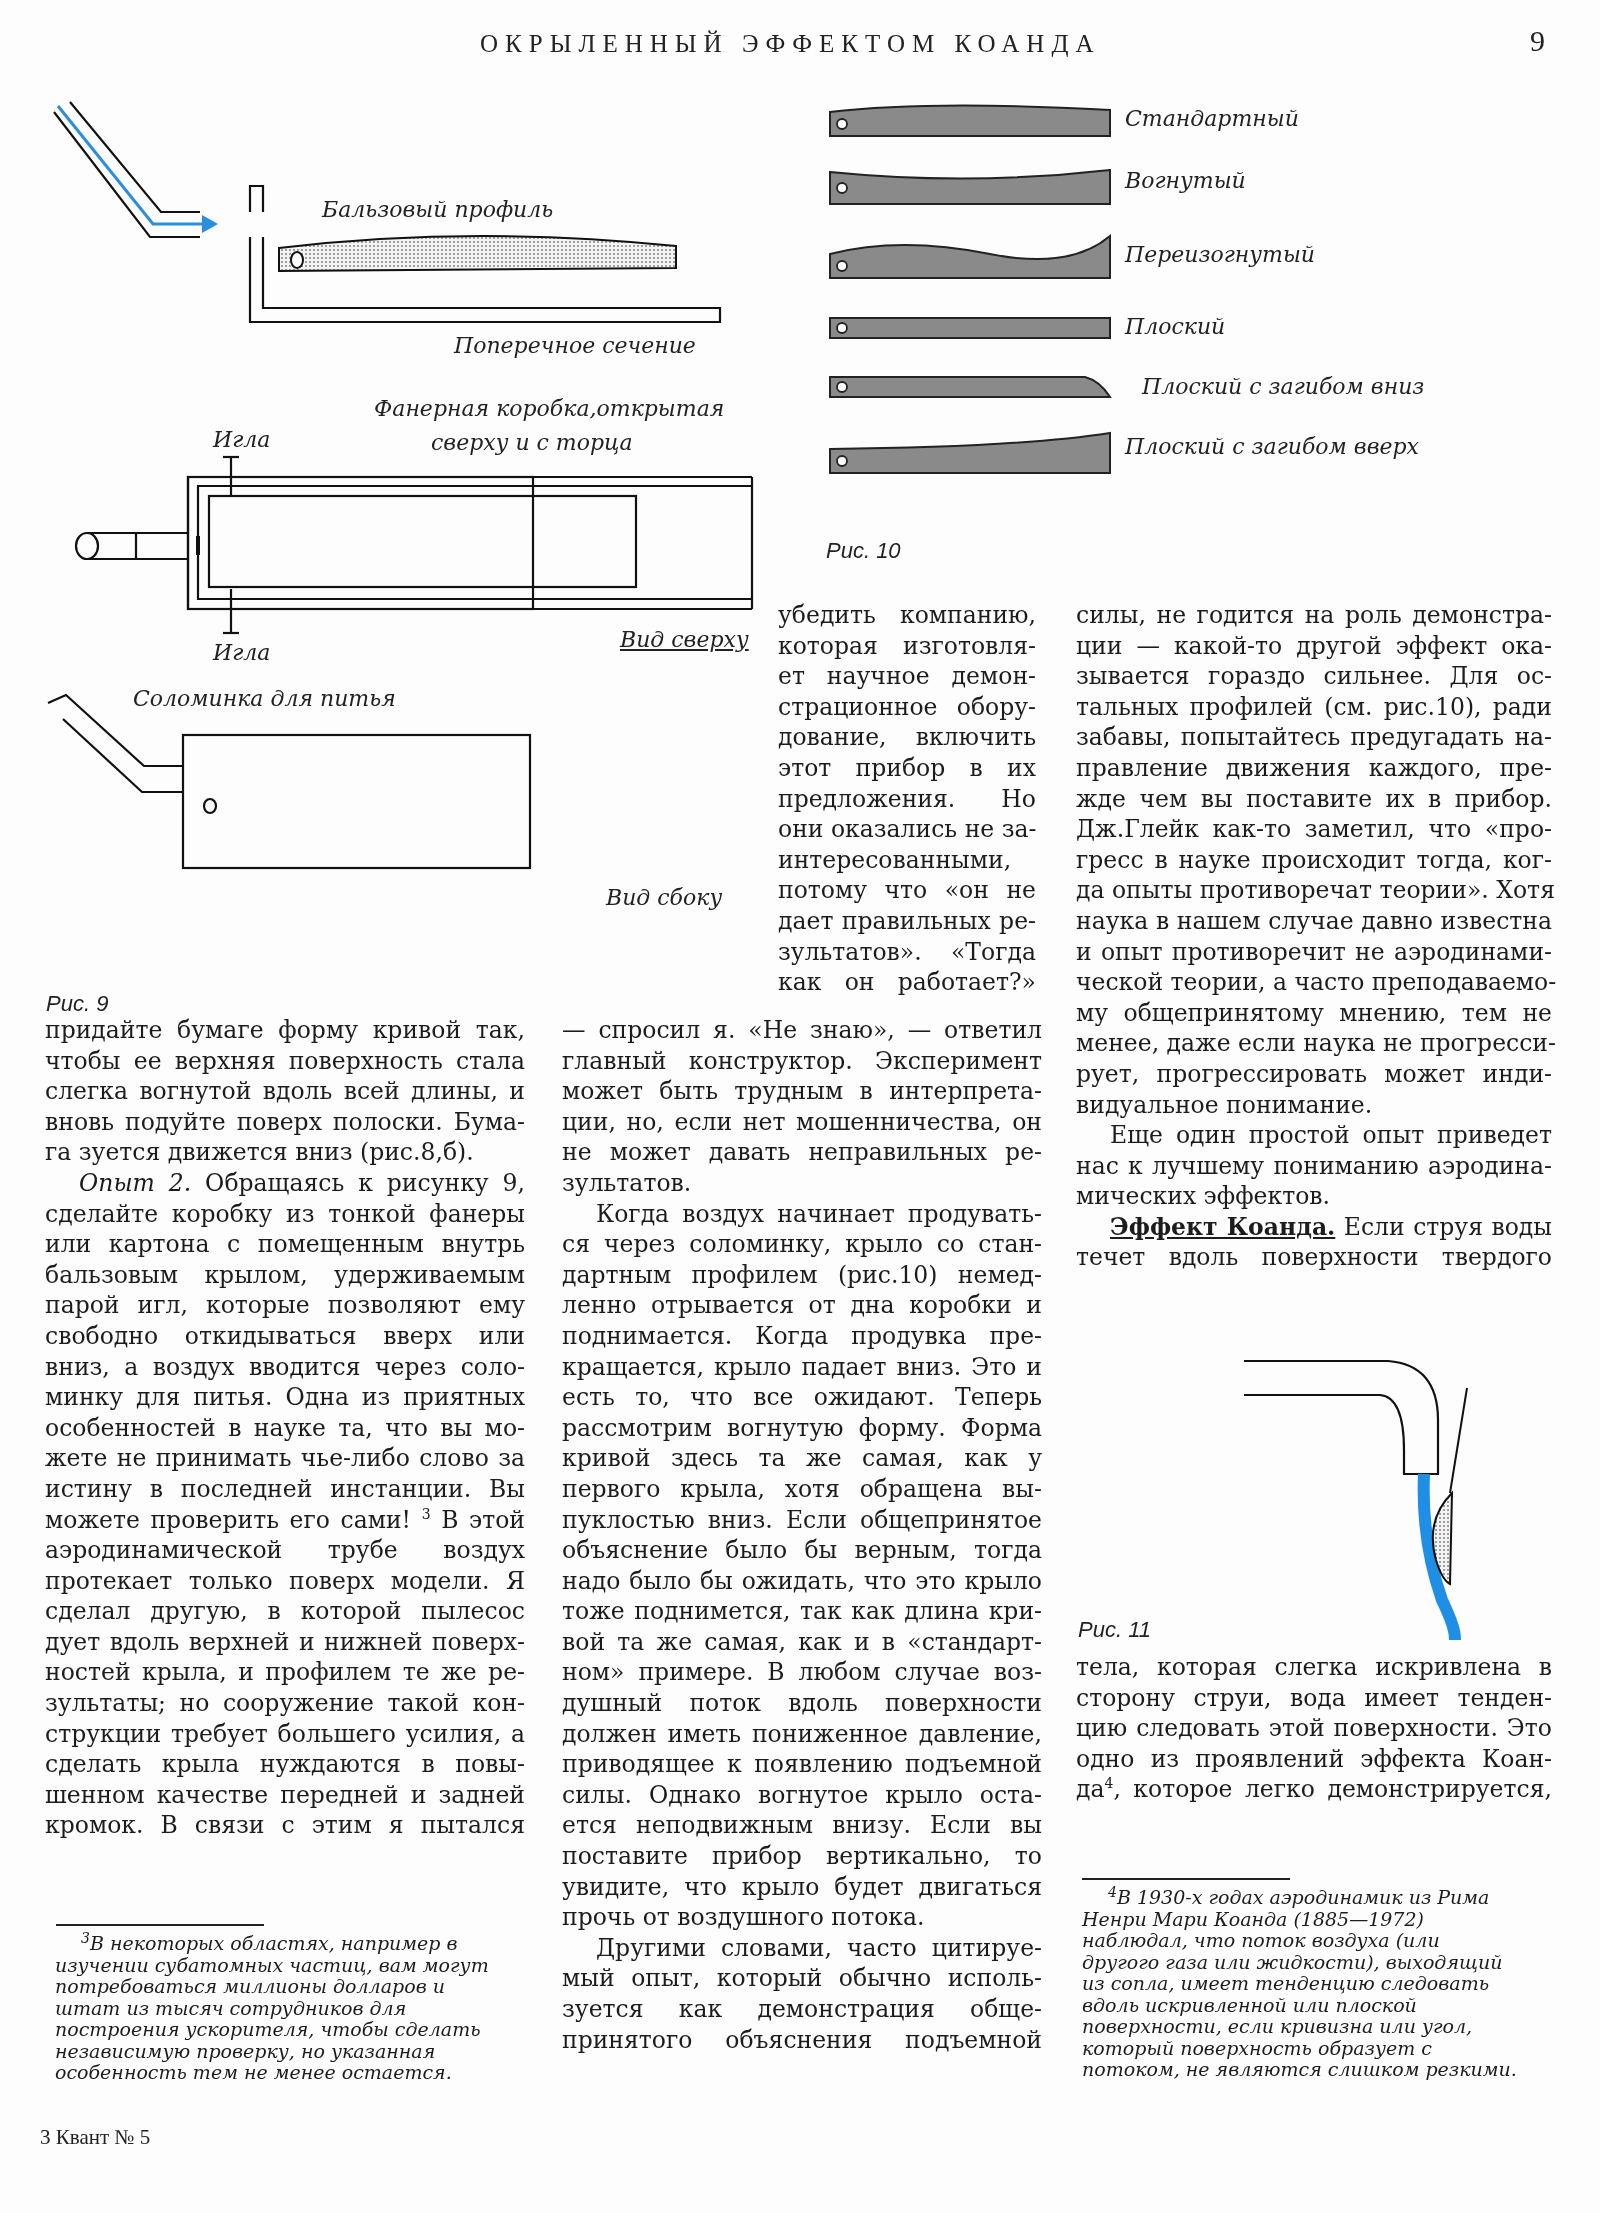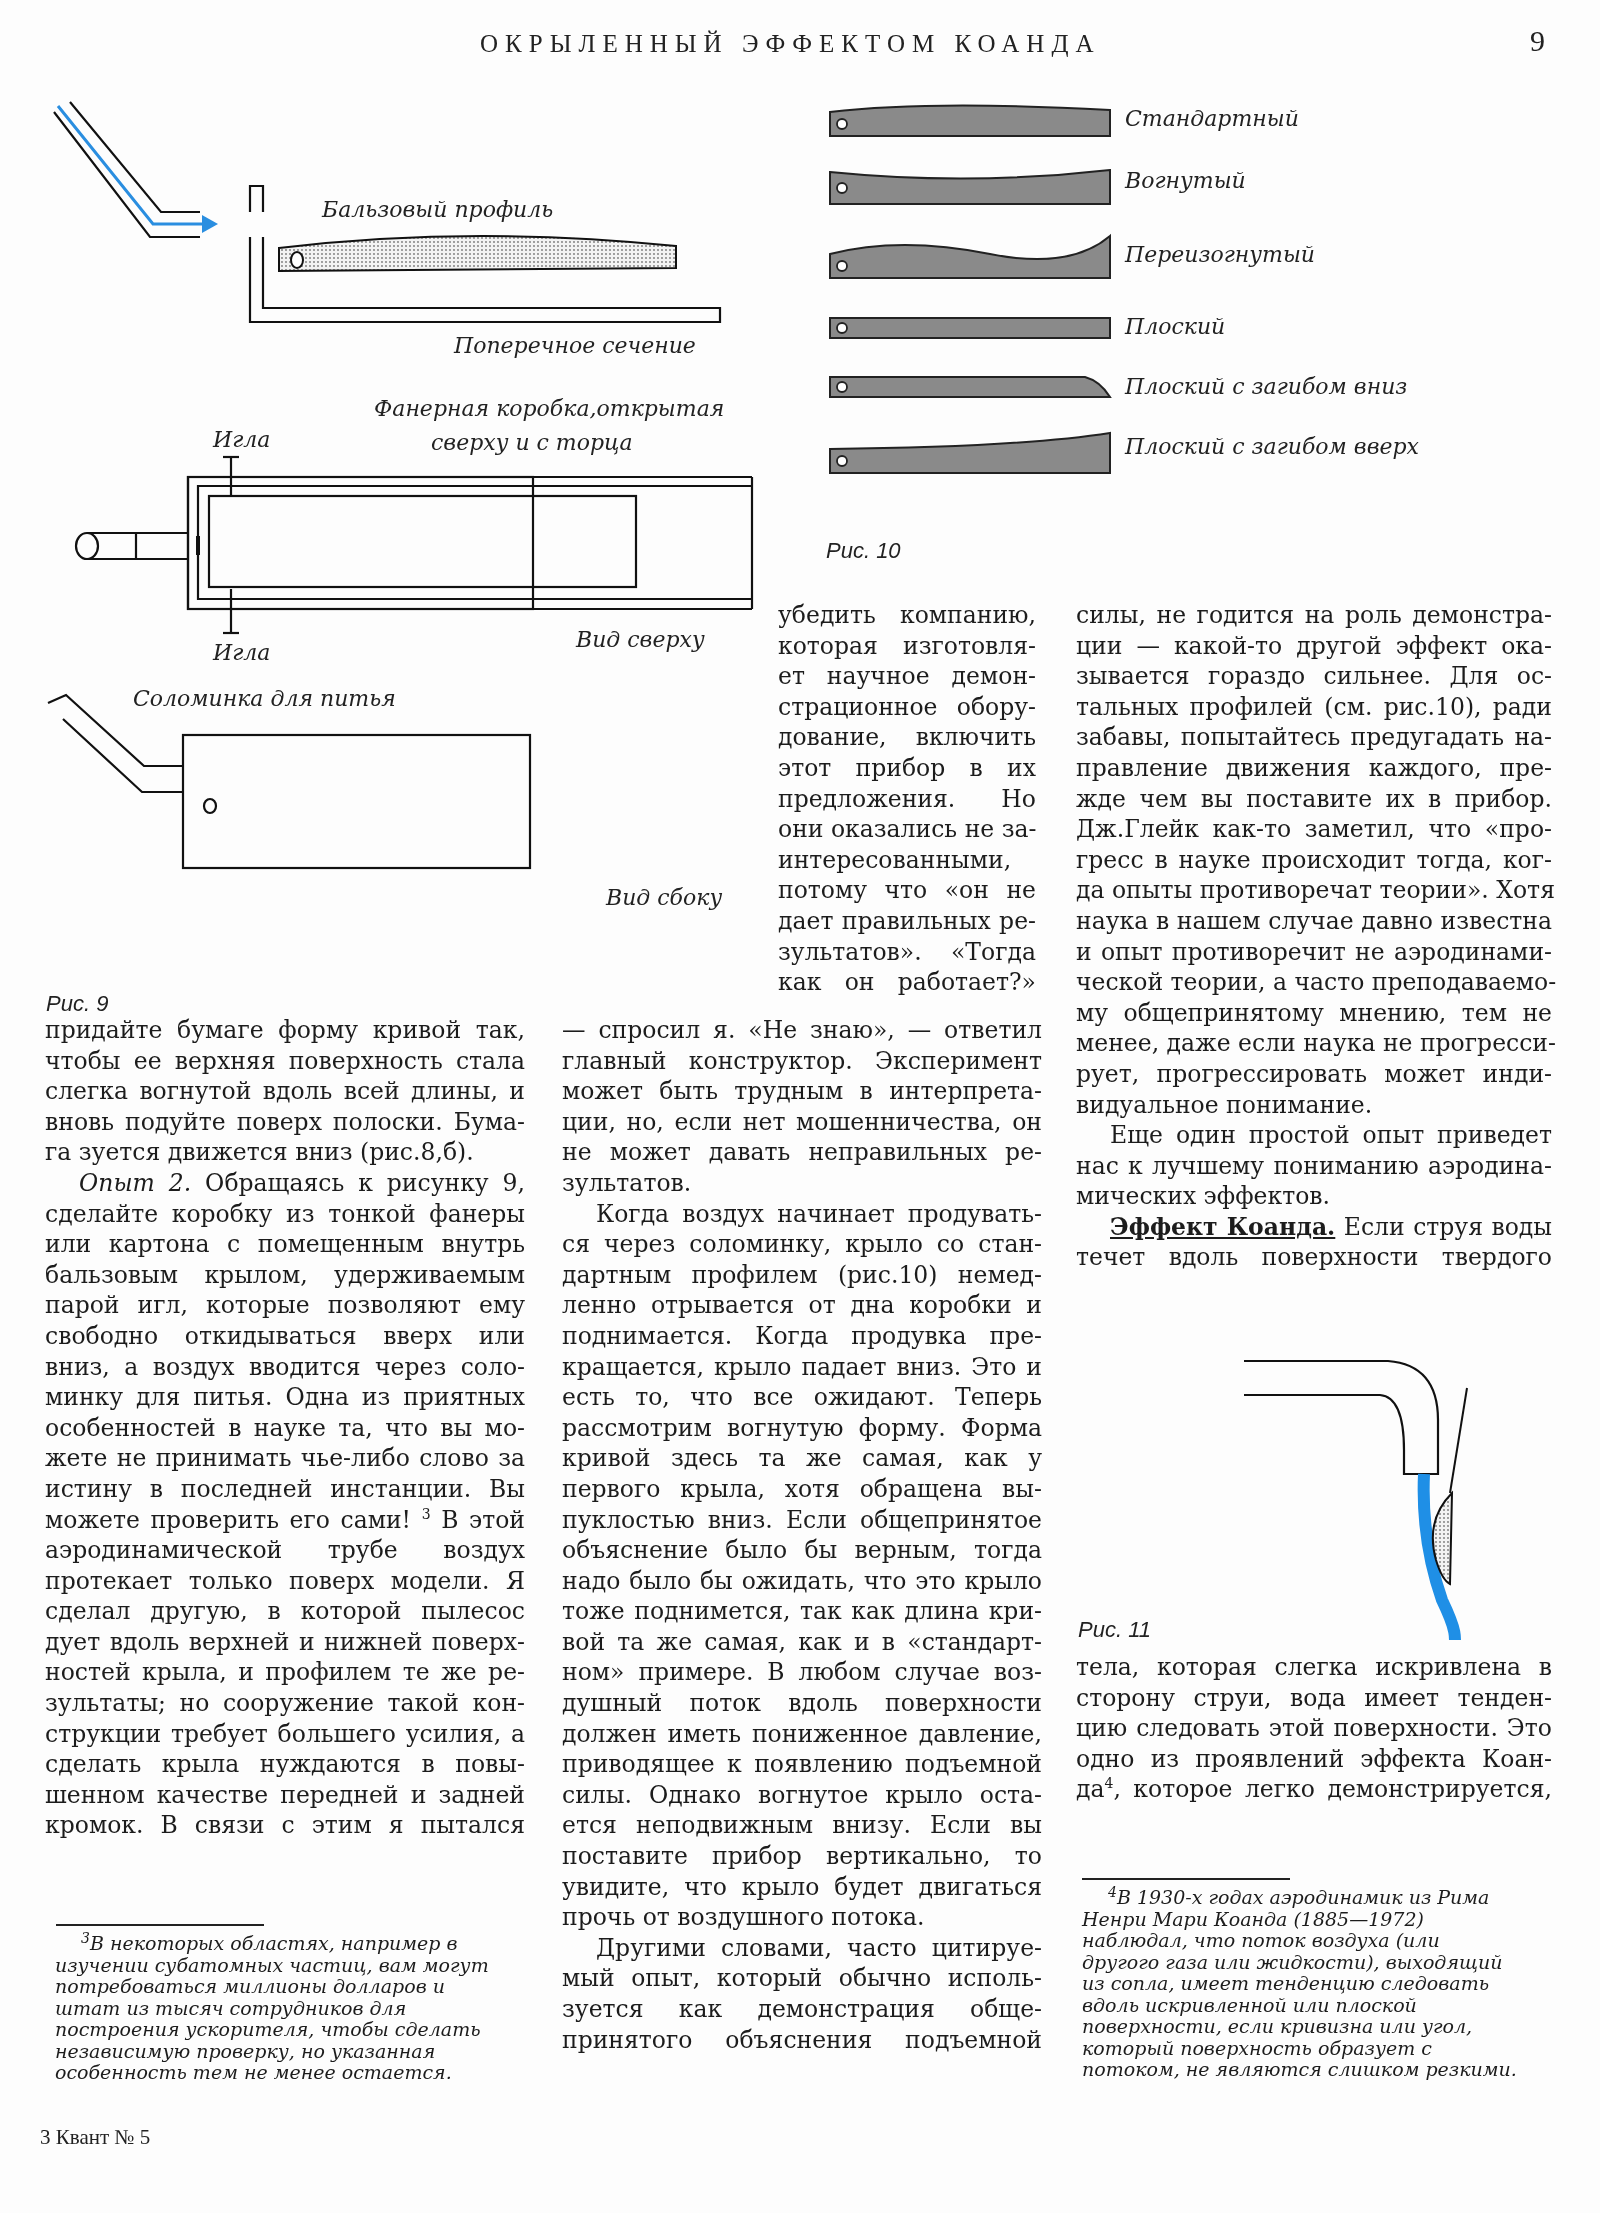--- a/index.html
+++ b/index.html
@@ -75,21 +75,21 @@
       <ellipse cx="210" cy="806" rx="6" ry="7"></ellipse>
     </g>
   </svg>
 
   <div class="lbl" style="left:322px;top:197px;">Бальзовый профиль</div>
   <div class="lbl" style="left:454px;top:333px;">Поперечное сечение</div>
   <div class="lbl" style="left:374px;top:396px;">Фанерная коробка,открытая</div>
   <div class="lbl" style="left:431px;top:430px;">сверху и с торца</div>
   <div class="lbl" style="left:213px;top:427px;">Игла</div>
   <div class="lbl" style="left:213px;top:640px;">Игла</div>
-  <div class="lbl" style="left:576px;top:627px;">Вид сверху</div>
+  <div class="lbl" style="left:620px;top:627px;text-decoration:underline;">Вид сверху</div>
   <div class="lbl" style="left:133px;top:686px;">Соломинка для питья</div>
   <div class="lbl" style="left:606px;top:885px;">Вид сбоку</div>
   <div class="caption" style="left:46px;top:951px;">Рис. 9</div>
 </div>
 
 <div class="fig" style="left:820px;top:90px;width:760px;height:440px;">
   <svg id="fig10svg" width="300" height="400" style="position:absolute;left:0;top:0">
       <path d="M10,22 Q110,10 290,20 L290,46 L10,46 Z" fill="#8a8a8a" stroke="#222" stroke-width="2"></path>
       <circle cx="22" cy="34" r="5" fill="#fff" stroke="#222" stroke-width="1.8"></circle>
       <path d="M10,82 Q150,96 290,80 L290,114 L10,114 Z" fill="#8a8a8a" stroke="#222" stroke-width="2"></path>
@@ -101,21 +101,21 @@
       <path d="M10,287 L265,287 Q280,291 290,307 L10,307 Z" fill="#8a8a8a" stroke="#222" stroke-width="2"></path>
       <circle cx="22" cy="297" r="5" fill="#fff" stroke="#222" stroke-width="1.8"></circle>
       <path d="M10,359 Q200,357 290,343 L290,383 L10,383 Z" fill="#8a8a8a" stroke="#222" stroke-width="2"></path>
       <circle cx="22" cy="371" r="5" fill="#fff" stroke="#222" stroke-width="1.8"></circle>
     </svg>
   <div id="fig10labels">
       <div class="lbl" style="left: 305px; top: 16px;">Стандартный</div>
       <div class="lbl" style="left: 305px; top: 78px;">Вогнутый</div>
       <div class="lbl" style="left: 305px; top: 152px;">Переизогнутый</div>
       <div class="lbl" style="left: 305px; top: 224px;">Плоский</div>
-      <div class="lbl" style="left: 305px; top: 284px; text-align: center;">Плоский с загибом вниз</div>
+      <div class="lbl" style="left: 322px; top: 284px; text-align: center;">Плоский с загибом вниз</div>
       <div class="lbl" style="left: 305px; top: 344px;">Плоский с загибом вверх</div>
     </div>
   <div class="caption" style="left:6px;top:408px;">Рис. 10</div>
 </div>
 
 <div class="col" id="midnarrow" style="left:778px;top:600px;width:258px;">
     <span class="line">убедить компанию,</span>
     <span class="line">которая изготовля-</span>
     <span class="line">ет научное демон-</span>
     <span class="line">страционное обору-</span>

